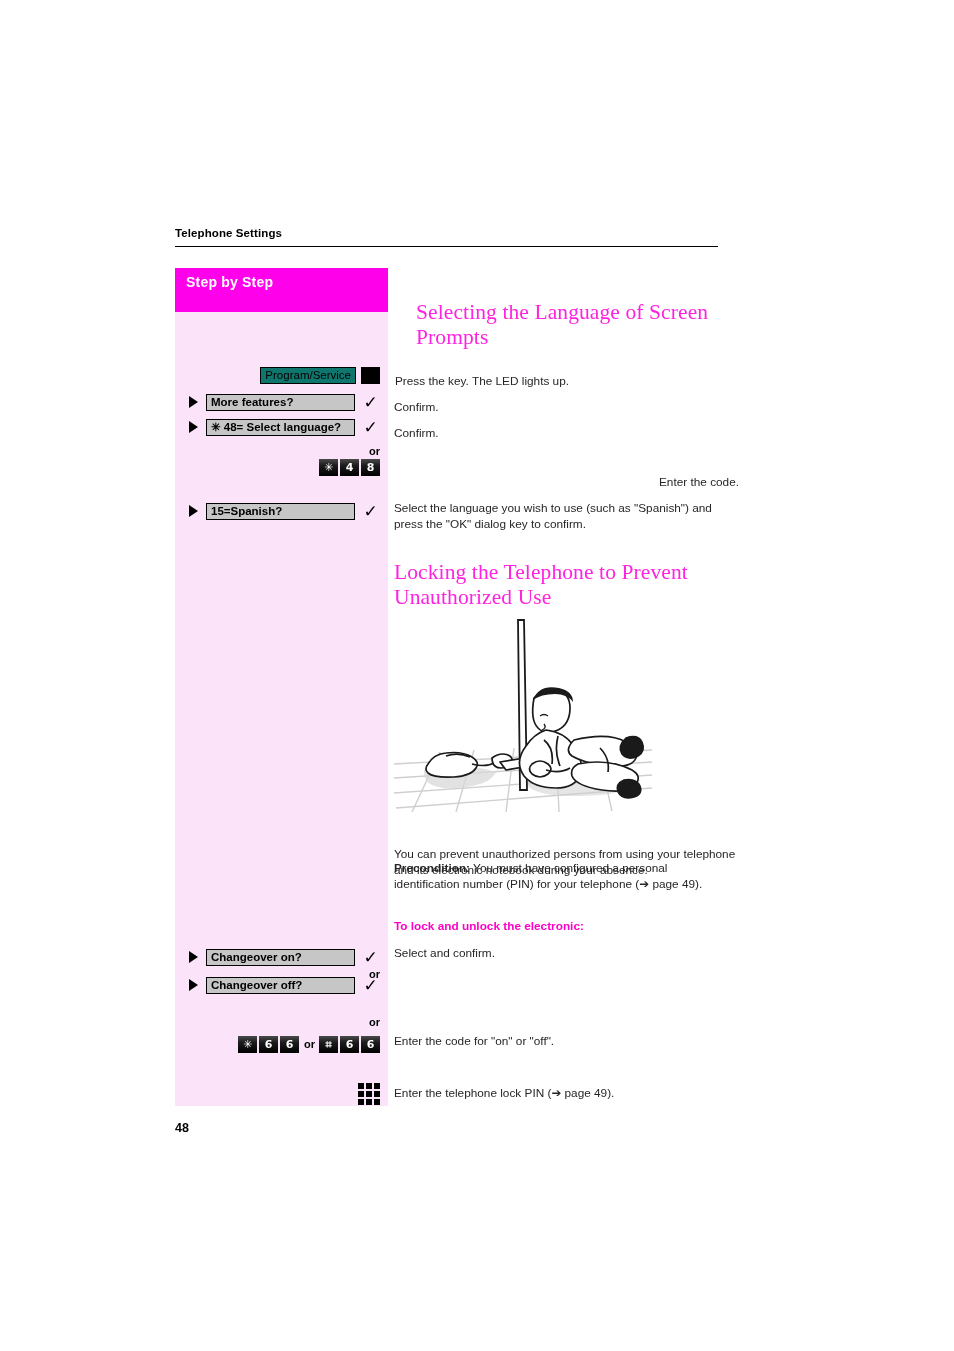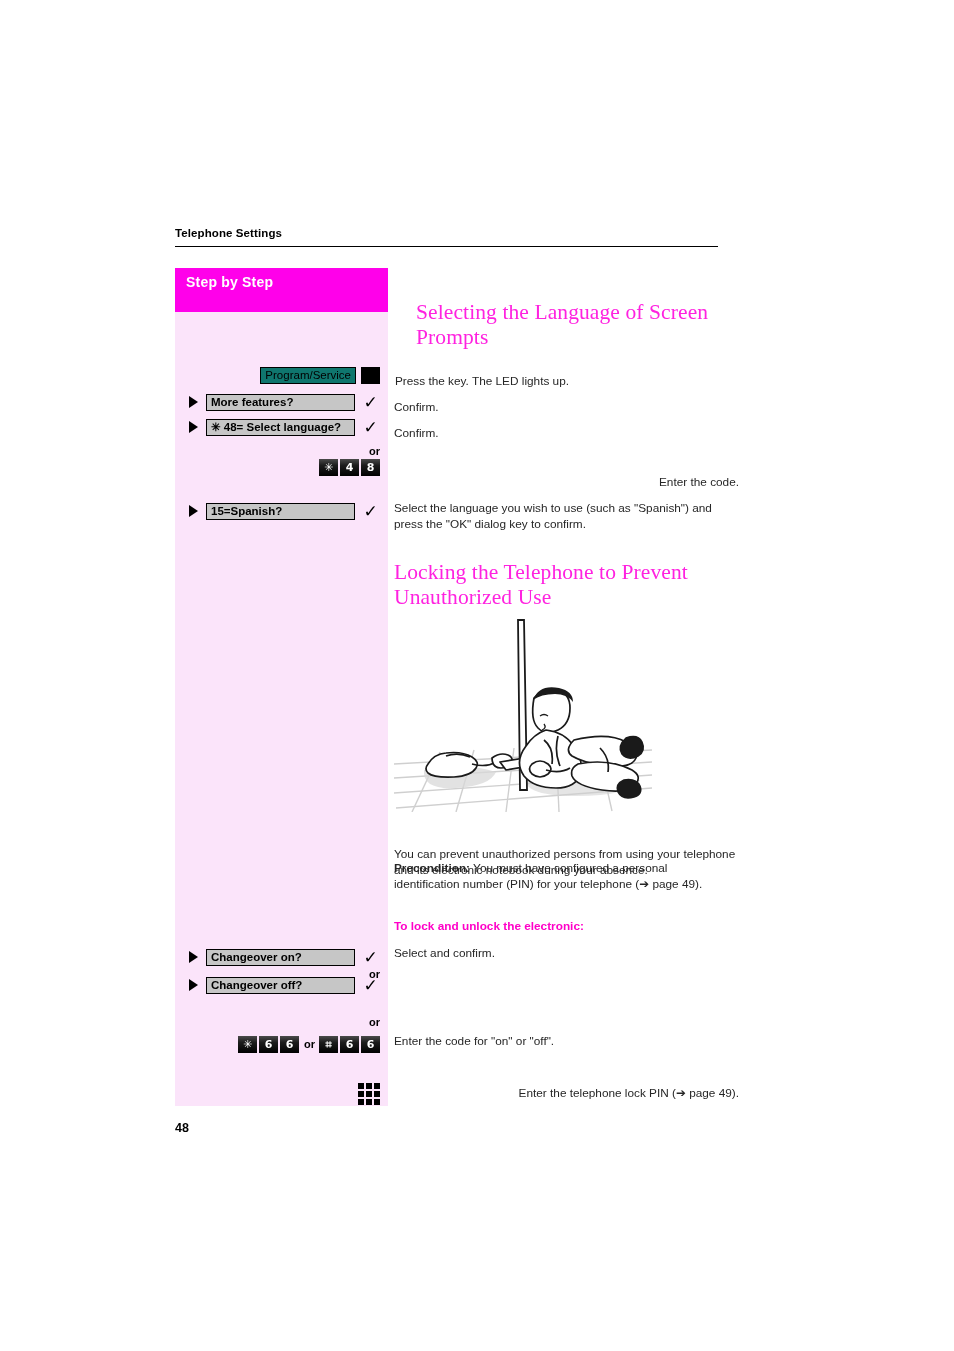--- a/index.html
+++ b/index.html
@@ -393,15 +393,15 @@
 <p class="body abs" style="left:394px; top:820px; width:342px;margin-top:27px;">You can prevent unauthorized persons from using your telephone and its electronic notebook during your absence.</p>
 
 <p class="body abs" style="left:394px; top:861px; width:342px;">
   <span style="font-weight:bold;">Precondition:</span><span> You must have configured a personal identification number (PIN) for your telephone (➔ page 49).</span>
 </p>
 
 <div class="sub-mag abs" style="left:394px; top:919px; width:345px;">To lock and unlock the electronic:</div>
 
 <p class="body abs" style="left:394px; top:946px; width:345px;">Select and confirm.</p>
 <p class="body abs" style="left:394px; top:1034px; width:345px;">Enter the code for "on" or "off".</p>
-<p class="body abs" style="left:394px; top:1086px; width:345px;text-align:right;">Enter the telephone lock PIN (➔ page 49).</p>
+<p class="body abs" style="left:394px; top:1086px; width:345px;">Enter the telephone lock PIN (➔ page 49).</p>
 
 <div id="folio">48</div>
 
 </body></html>

